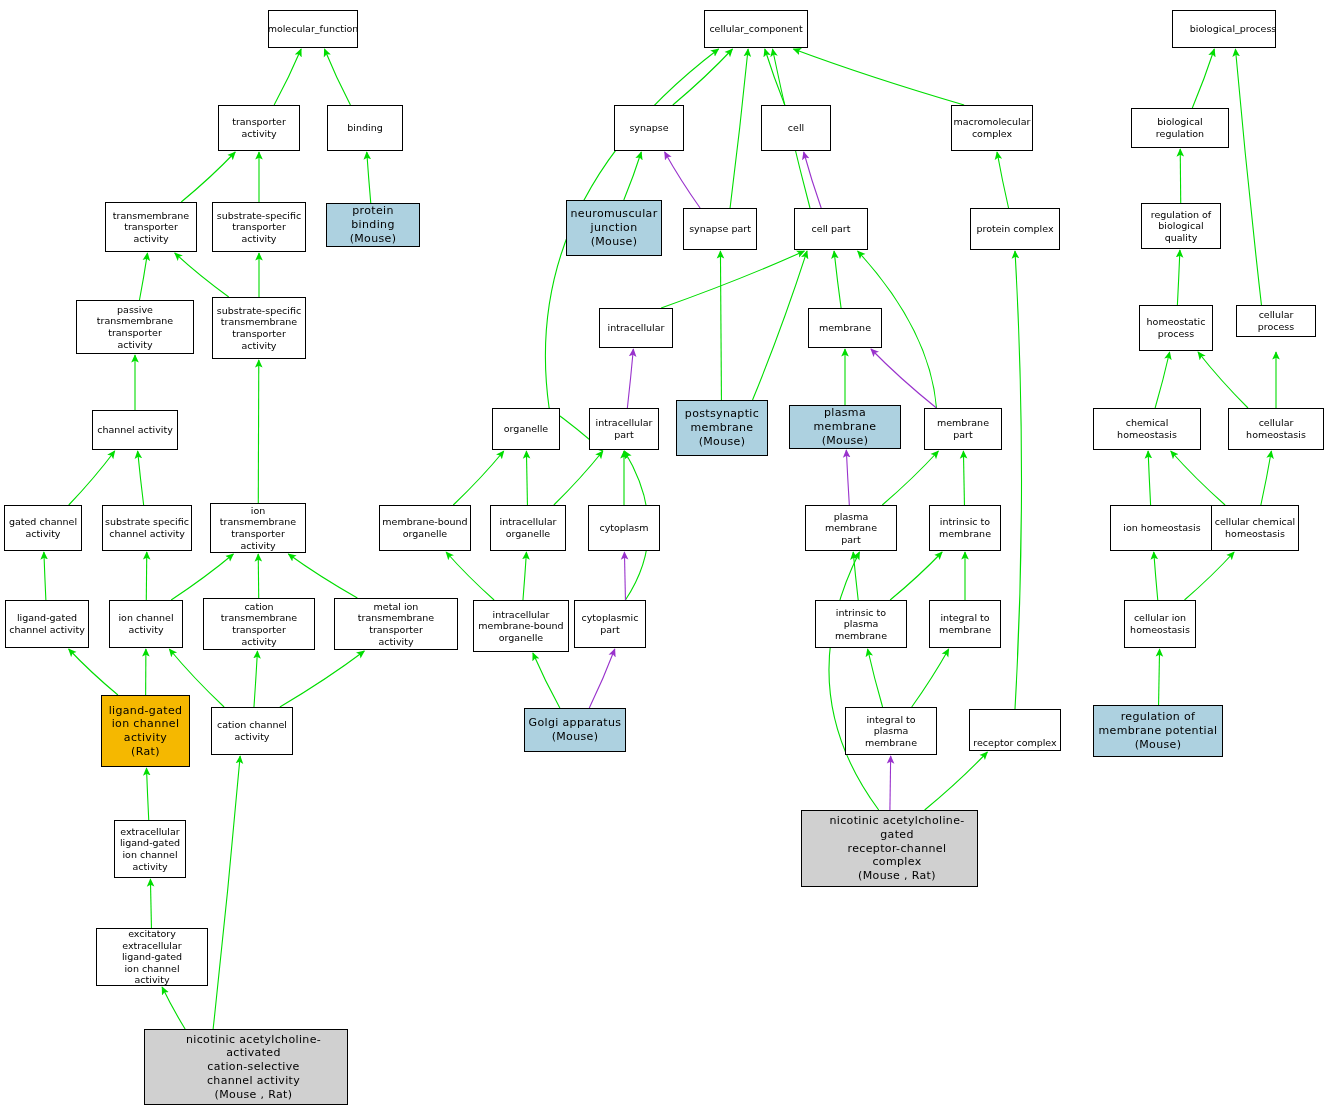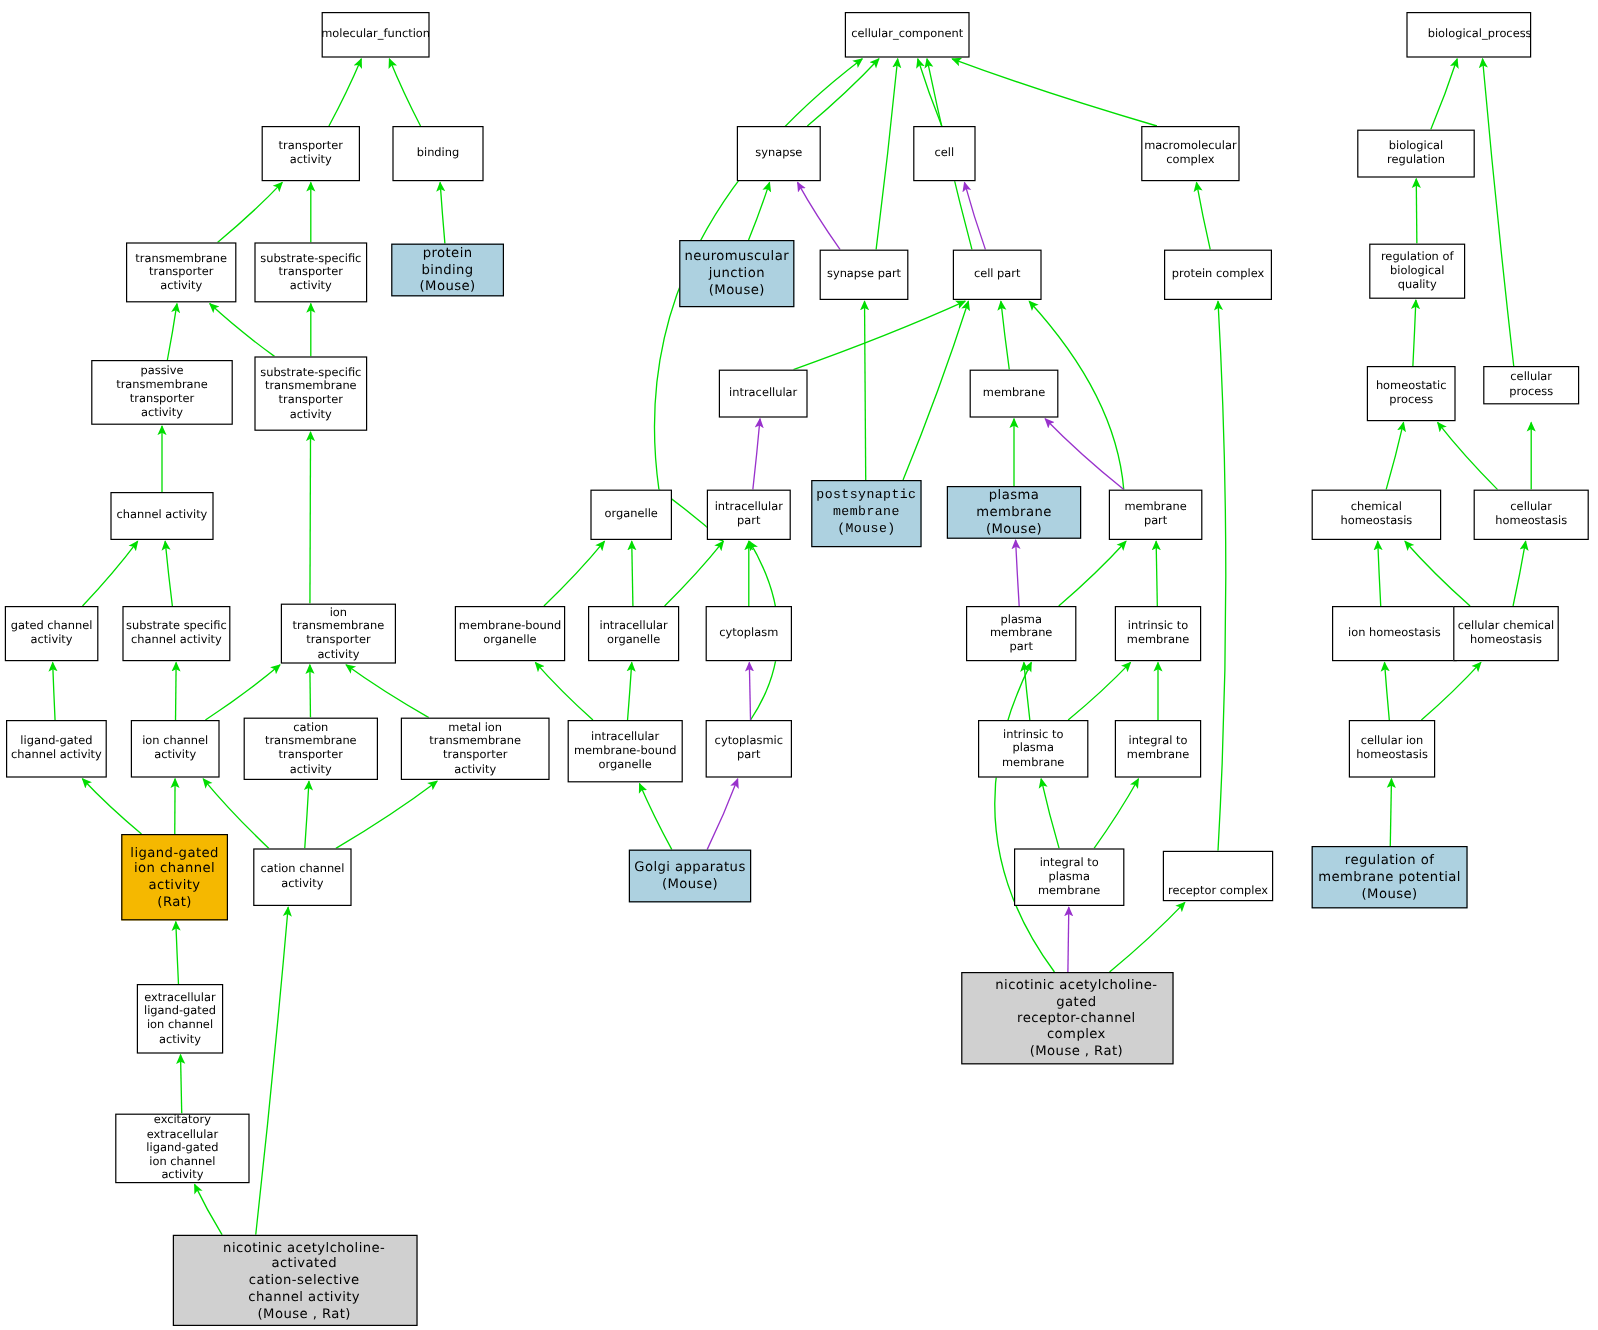--- a/index.html
+++ b/index.html
@@ -151,21 +151,21 @@
         <span class="lbl">channel activity</span>
       </div>
       <div class="node" style="left: 4px; top: 505px; width: 78px; height: 46px;">
         <span class="lbl">gated channel
 activity</span>
       </div>
       <div class="node" style="left: 102px; top: 505px; width: 90px; height: 46px;">
         <span class="lbl">substrate specific
 channel activity</span>
       </div>
-      <div class="node" style="left: 210px; top: 503px; width: 96px; height: 50px; margin-left: 24px;">
+      <div class="node" style="left: 210px; top: 503px; width: 96px; height: 50px;">
         <span class="lbl">ion transmembrane
 transporter
 activity</span>
       </div>
       <div class="node" style="left: 5px; top: 600px; width: 84px; height: 48px;">
         <span class="lbl">ligand-gated
 channel activity</span>
       </div>
       <div class="node" style="left: 109px; top: 600px; width: 74px; height: 48px;">
         <span class="lbl">ion channel
@@ -208,21 +208,21 @@
 cation-selective
 channel activity
 (Mouse , Rat)</span>
       </div>
       <div class="node" style="left: 704px; top: 10px; width: 104px; height: 38px;">
         <span class="lbl">cellular_component</span>
       </div>
       <div class="node" style="left: 614px; top: 105px; width: 70px; height: 46px;">
         <span class="lbl">synapse</span>
       </div>
-      <div class="node" style="left: 761px; top: 105px; width: 52px; height: 46px;">
+      <div class="node" style="left: 761px; top: 105px; width: 70px; height: 46px;">
         <span class="lbl">cell</span>
       </div>
       <div class="node" style="left: 951px; top: 105px; width: 82px; height: 46px;">
         <span class="lbl">macromolecular
 complex</span>
       </div>
       <div class="node blue" style="left: 566px; top: 200px; width: 96px; height: 56px;">
         <span class="lbl">neuromuscular
 junction
 (Mouse)</span>
@@ -242,21 +242,21 @@
       <div class="node" style="left: 808px; top: 308px; width: 74px; height: 40px;">
         <span class="lbl">membrane</span>
       </div>
       <div class="node" style="left: 492px; top: 408px; width: 68px; height: 42px;">
         <span class="lbl">organelle</span>
       </div>
       <div class="node" style="left: 589px; top: 408px; width: 70px; height: 42px;">
         <span class="lbl">intracellular
 part</span>
       </div>
-      <div class="node blue" style="left: 676px; top: 400px; width: 92px; height: 56px; font-family: Liberation Mono, monospace;">
+      <div class="node blue" style="left: 676px; top: 400px; width: 92px; height: 56px;">
         <span class="lbl">postsynaptic
 membrane
 (Mouse)</span>
       </div>
       <div class="node blue" style="left: 789px; top: 405px; width: 112px; height: 44px;">
         <span class="lbl">plasma membrane
 (Mouse)</span>
       </div>
       <div class="node" style="left: 924px; top: 408px; width: 78px; height: 42px;">
         <span class="lbl">membrane part</span>
@@ -278,21 +278,21 @@
       </div>
       <div class="node" style="left: 929px; top: 505px; width: 72px; height: 46px;">
         <span class="lbl">intrinsic to
 membrane</span>
       </div>
       <div class="node" style="left: 473px; top: 600px; width: 96px; height: 52px;">
         <span class="lbl">intracellular
 membrane-bound
 organelle</span>
       </div>
-      <div class="node" style="left: 588px; top: 600px; width: 72px; height: 48px;">
+      <div class="node" style="left: 574px; top: 600px; width: 72px; height: 48px;">
         <span class="lbl">cytoplasmic
 part</span>
       </div>
       <div class="node" style="left: 815px; top: 600px; width: 92px; height: 48px;">
         <span class="lbl">intrinsic to
 plasma membrane</span>
       </div>
       <div class="node" style="left: 929px; top: 600px; width: 72px; height: 48px;">
         <span class="lbl">integral to
 membrane</span>

